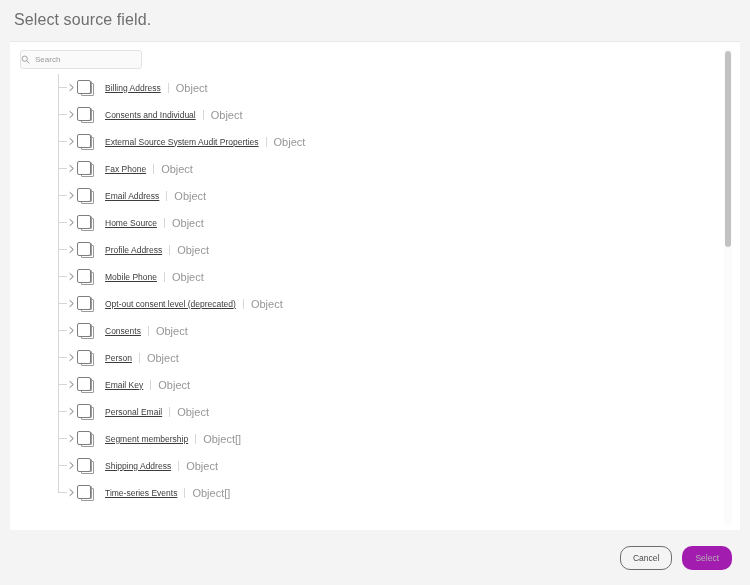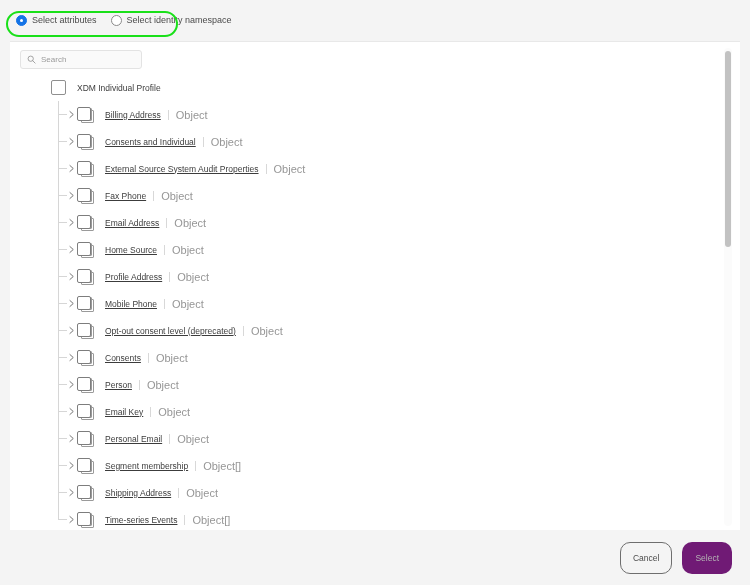--- a/index.html
+++ b/index.html
@@ -56,21 +56,21 @@
     background: #ffffff;
     border-top: 1px solid #e8e8e8;
   }
   .search-row {
     position: absolute; left: 10px; top: 8px;
     width: 122px; height: 19px;
   }
   .search-box {
     width: 122px; height: 19px;
     background: #fafafa; border: 1px solid #e3e3e3; border-radius: 3px;
-    display: flex; align-items: center; padding-left: 6px; gap: 5px;
+    display: flex; align-items: center; gap: 5px;
   }
   .search-icon { width: 9px; height: 9px; flex: none; display: block; }
   .search-placeholder { font-size: 8px; color: #9b9b9b; }
 
   
   .tree { position: absolute; left: 0; top: 32px; width: 716px; height: 457px; overflow: hidden; }
   .tree-root {
     position: relative; height: 27px;
     display: flex; align-items: center; padding-left: 41px;
   }
@@ -138,71 +138,55 @@
     background: #c2c2c2; border-radius: 3px;
   }
 
   
   .footer {
     position: absolute; left: 0; top: 530px; width: 750px; height: 55px;
     display: flex; align-items: center; justify-content: flex-end;
     padding-right: 18px; gap: 10px;
   }
   .btn {
-    height: 32px; padding: 0 12px; border-radius: 10px;
+    height: 24px; padding: 0 12px; border-radius: 10px;
     font-size: 8.5px; display: flex; align-items: center; justify-content: center;
     white-space: nowrap;
   }
   .btn-cancel {
     background: transparent; border: 1px solid #6e6e6e; color: #4b4b4b; cursor: pointer;
   }
   .btn-select {
-    background: #701a75; border: 1px solid transparent; color: #b4b4b4; cursor: default;
+    background: #a21caf; border: 1px solid transparent; color: #b4b4b4; cursor: default;
   }
 </style>
 </head>
 <body>
 
 <div class="screen">
 
   <div class="header">
-
-    <div class="radio-wrap">
-      <div class="annot-ring"></div>
-
-      <div class="radio-item">
-        <span class="radio-dot on"></span>
-        <span class="radio-label">Select attributes</span>
-      </div>
-
-      <div class="radio-item">
-        <span class="radio-dot"></span>
-        <span class="radio-label">Select identity namespace</span>
-      </div>
-    </div>
+    <div class="page-title">Select source field.</div>
+
   </div>
 
   <div class="panel">
 
     <div class="search-row">
       <div class="search-box">
         <svg class="search-icon" viewBox="0 0 16 16">
           <circle cx="6.6" cy="6.6" r="4.7" fill="none" stroke="#8c8c8c" stroke-width="1.4"></circle>
           <line x1="10.2" y1="10.2" x2="14.4" y2="14.4" stroke="#8c8c8c" stroke-width="1.4" stroke-linecap="round"></line>
         </svg>
         <span class="search-placeholder">Search</span>
       </div>
     </div>
 
     <div class="tree">
 
-      <div class="tree-root">
-        <span class="root-check"></span>
-        <span class="root-label">XDM Individual Profile</span>
-      </div>
 
       <div class="tree-children">
         <div class="trunk"></div>
 
         <div class="node">
           <span class="elbow"></span>
           <svg class="chevron" viewBox="0 0 8 10">
             <polyline points="2.2,1.6 6,5 2.2,8.4" fill="none" stroke="#707070" stroke-width="1.1" stroke-linecap="round" stroke-linejoin="round"></polyline>
           </svg>
           <span class="stack-icon">

